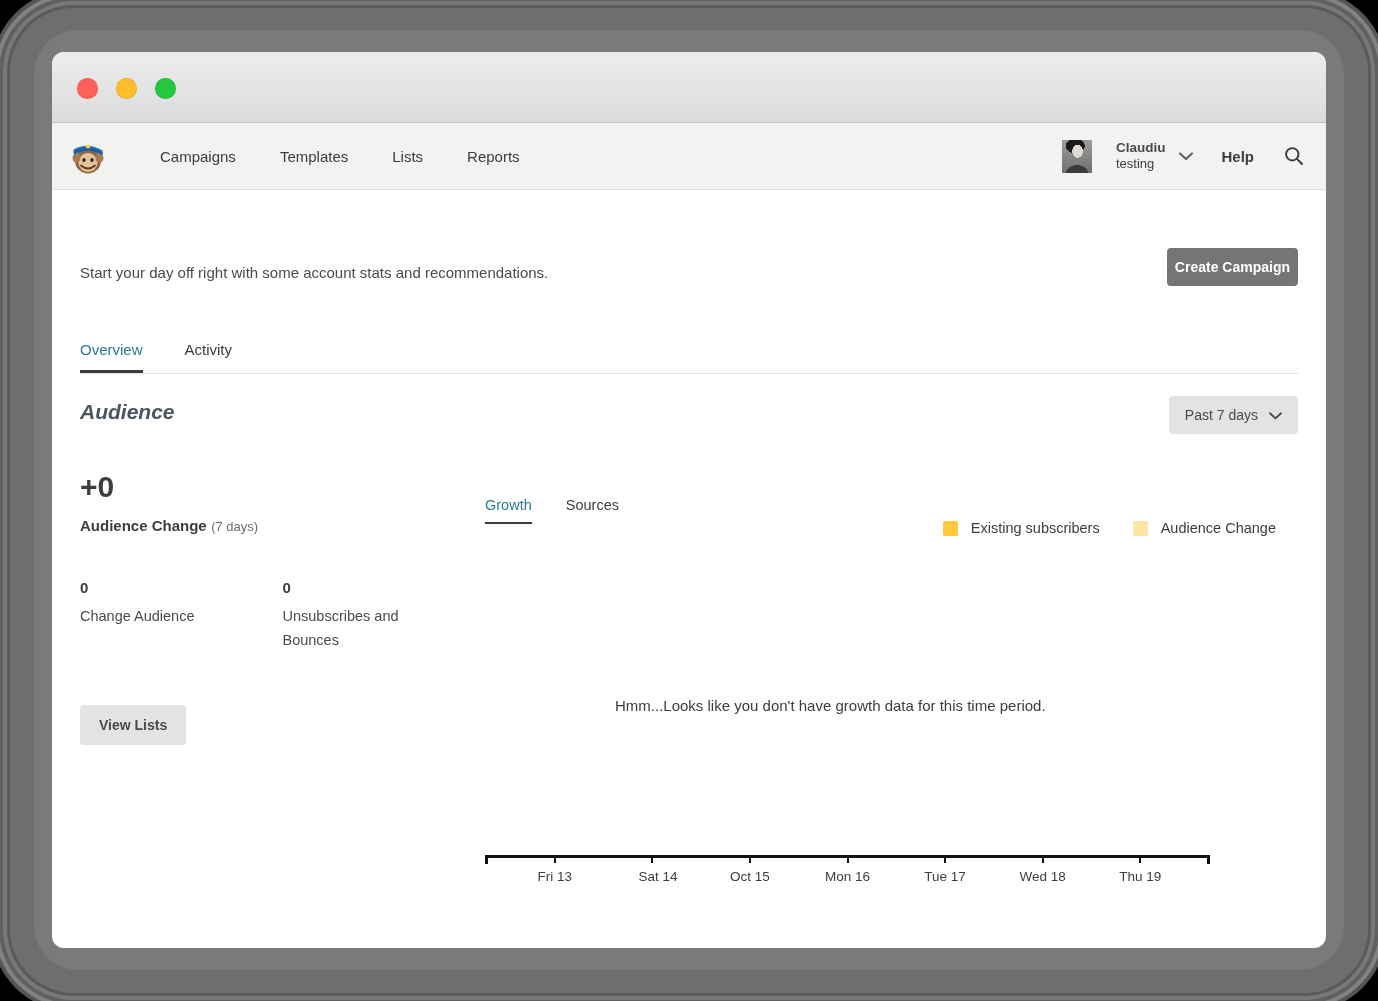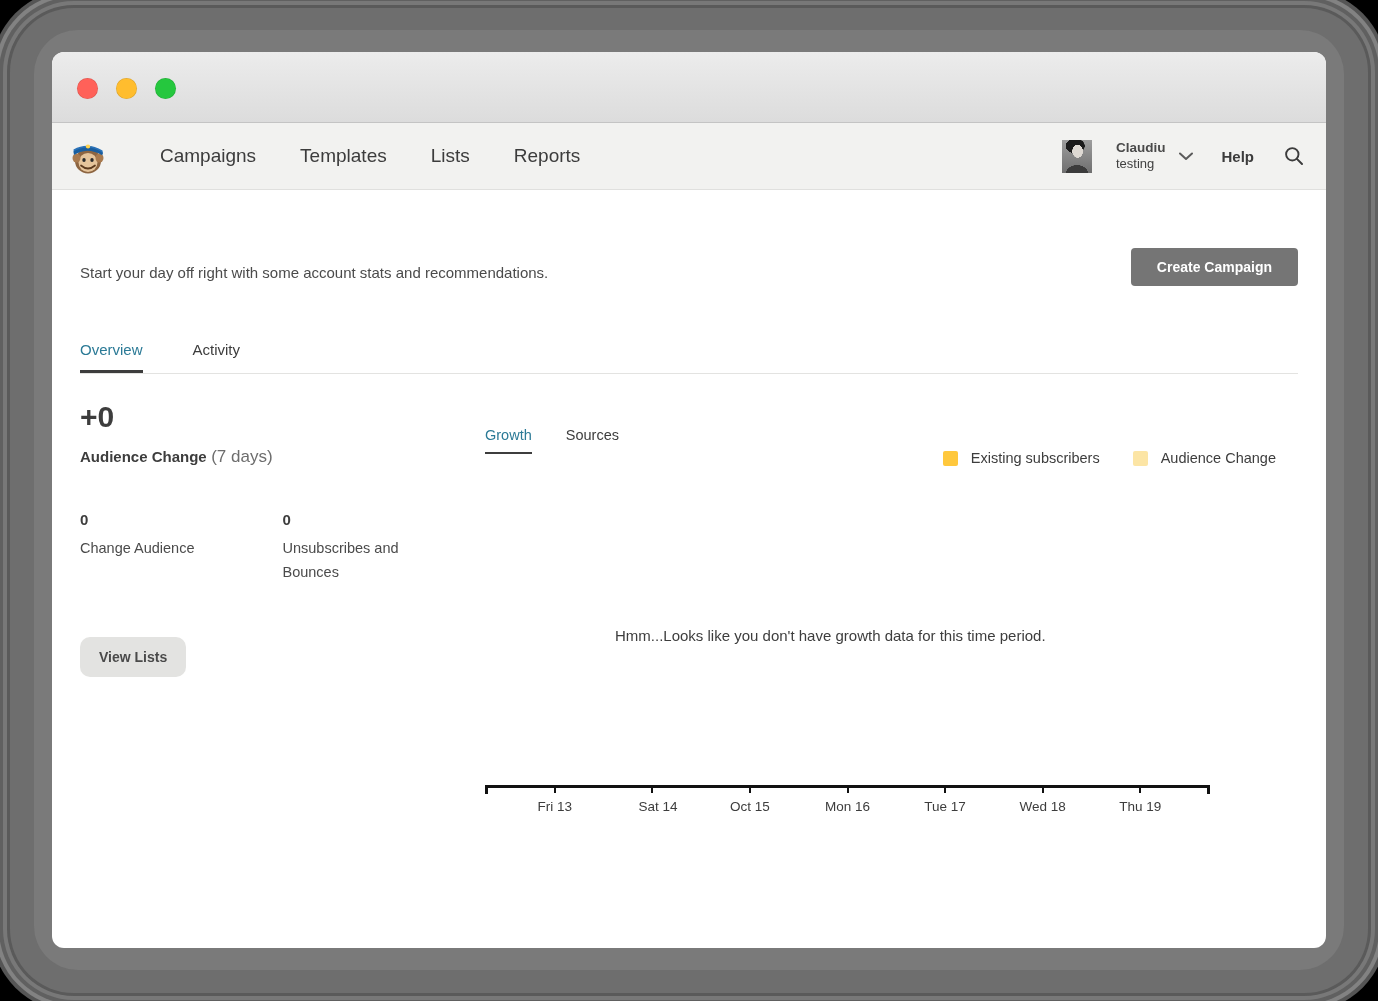--- a/index.html
+++ b/index.html
@@ -67,21 +67,21 @@
     position: relative;
     height: 67px;
     background: #f2f2f0;
     border-bottom: 1px solid #e0e0de;
     display: flex;
     align-items: center;
   }
   .logo { margin-left: 16px; width: 40px; height: 40px; }
   .navlinks { display: flex; align-items: center; margin-left: 30px; gap: 0; }
   .navlink {
-    font-size: 19px;
+    font-size: 15px;
     color: #3c3c3c;
     padding: 0 22px;
     text-decoration: none;
     white-space: nowrap;
     text-align: right;
   }
   .navright {
     position: absolute;
     right: 0; top: 0; height: 100%;
     display: flex; align-items: center;
@@ -115,29 +115,29 @@
   .subgreeting { margin-top: 14px; font-size: 15px; color: #4b4b4b; }
   .create-campaign {
     position: absolute;
     right: 0; top: 58px;
     background: #757575;
     color: #ffffff;
     font-size: 14px;
     font-weight: bold;
     border: none;
     border-radius: 4px;
-    padding: 11px 26px;
+    padding: 11px 8px;
     cursor: pointer;
   }
 
   .tabs {
     margin-top: 60px;
     border-bottom: 1px solid #e3e3e1;
     display: flex;
-    gap: 16px;
+    gap: 8px;
   }
   .tab {
     font-size: 15px;
     padding: 0 0 12px 0;
     margin-right: 34px;
     color: #3d3d3d;
     cursor: pointer;
     border-bottom: 3px solid transparent;
   }
   .tab.active { color: #2b7a96; border-bottom-color: #3d3d3d; }
@@ -169,32 +169,32 @@
   }
 
   
   .cols { display: flex; margin-top: 26px; }
   .left { width: 405px; flex: none; }
   .right { flex: 1; position: relative; }
 
   .bignum { font-size: 30px; font-weight: bold; color: #3d3d3d; }
   .bigrow { margin-top: 13px; }
   .bigrow .lbl { font-size: 15px; font-weight: bold; color: #3d3d3d; }
-  .bigrow .hint { font-size: 17px; color: #6d6d6d; font-weight: normal; }
+  .bigrow .hint { font-size: 13px; color: #6d6d6d; font-weight: normal; }
 
   .substats { display: flex; margin-top: 44px; }
   .substat { width: 207px; }
   .substat .v { font-size: 15px; font-weight: bold; color: #3d3d3d; }
   .substat .k { margin-top: 9px; font-size: 14.5px; color: #4b4b4b; line-height: 1.65; max-width: 135px; }
 
   .view-lists {
     margin-top: 52px;
     background: #e3e3e1;
     border: none;
-    border-radius: 10px;
+    border-radius: 4px;
     font-size: 14px;
     font-weight: bold;
     color: #4a4a4a;
     padding: 12px 19px;
     cursor: pointer;
   }
 
   .chart-tabs { display: flex; margin-top: 27px; }
   .ctab {
     font-size: 14.5px;
@@ -312,20 +312,31 @@
     <div class="hero">
       <div class="subgreeting">Start your day off right with some account stats and recommendations.</div>
       <button class="create-campaign">Create Campaign</button>
     </div>
 
     <div class="tabs">
       <div class="tab active">Overview</div>
       <div class="tab">Activity</div>
     </div>
 
+    <div class="audience-row">
+      <div class="audience-title">Audience</div>
+      <button class="daterange">
+        <span>Past 7 days</span>
+        <span>
+          <svg width="13" height="8" viewBox="0 0 13 8">
+              <path d="M1 1.3 L6.5 6.4 L12 1.3" stroke="#4a4a4a" stroke-width="1.9" fill="none" stroke-linecap="round" stroke-linejoin="round"></path>
+            </svg>
+        </span>
+      </button>
+    </div>
 
     <div class="cols">
 
       <div class="left">
         <div class="bignum">+0</div>
         <div class="bigrow">
           <span class="lbl">Audience Change</span>
           <span class="hint">(7 days)</span>
         </div>
 

